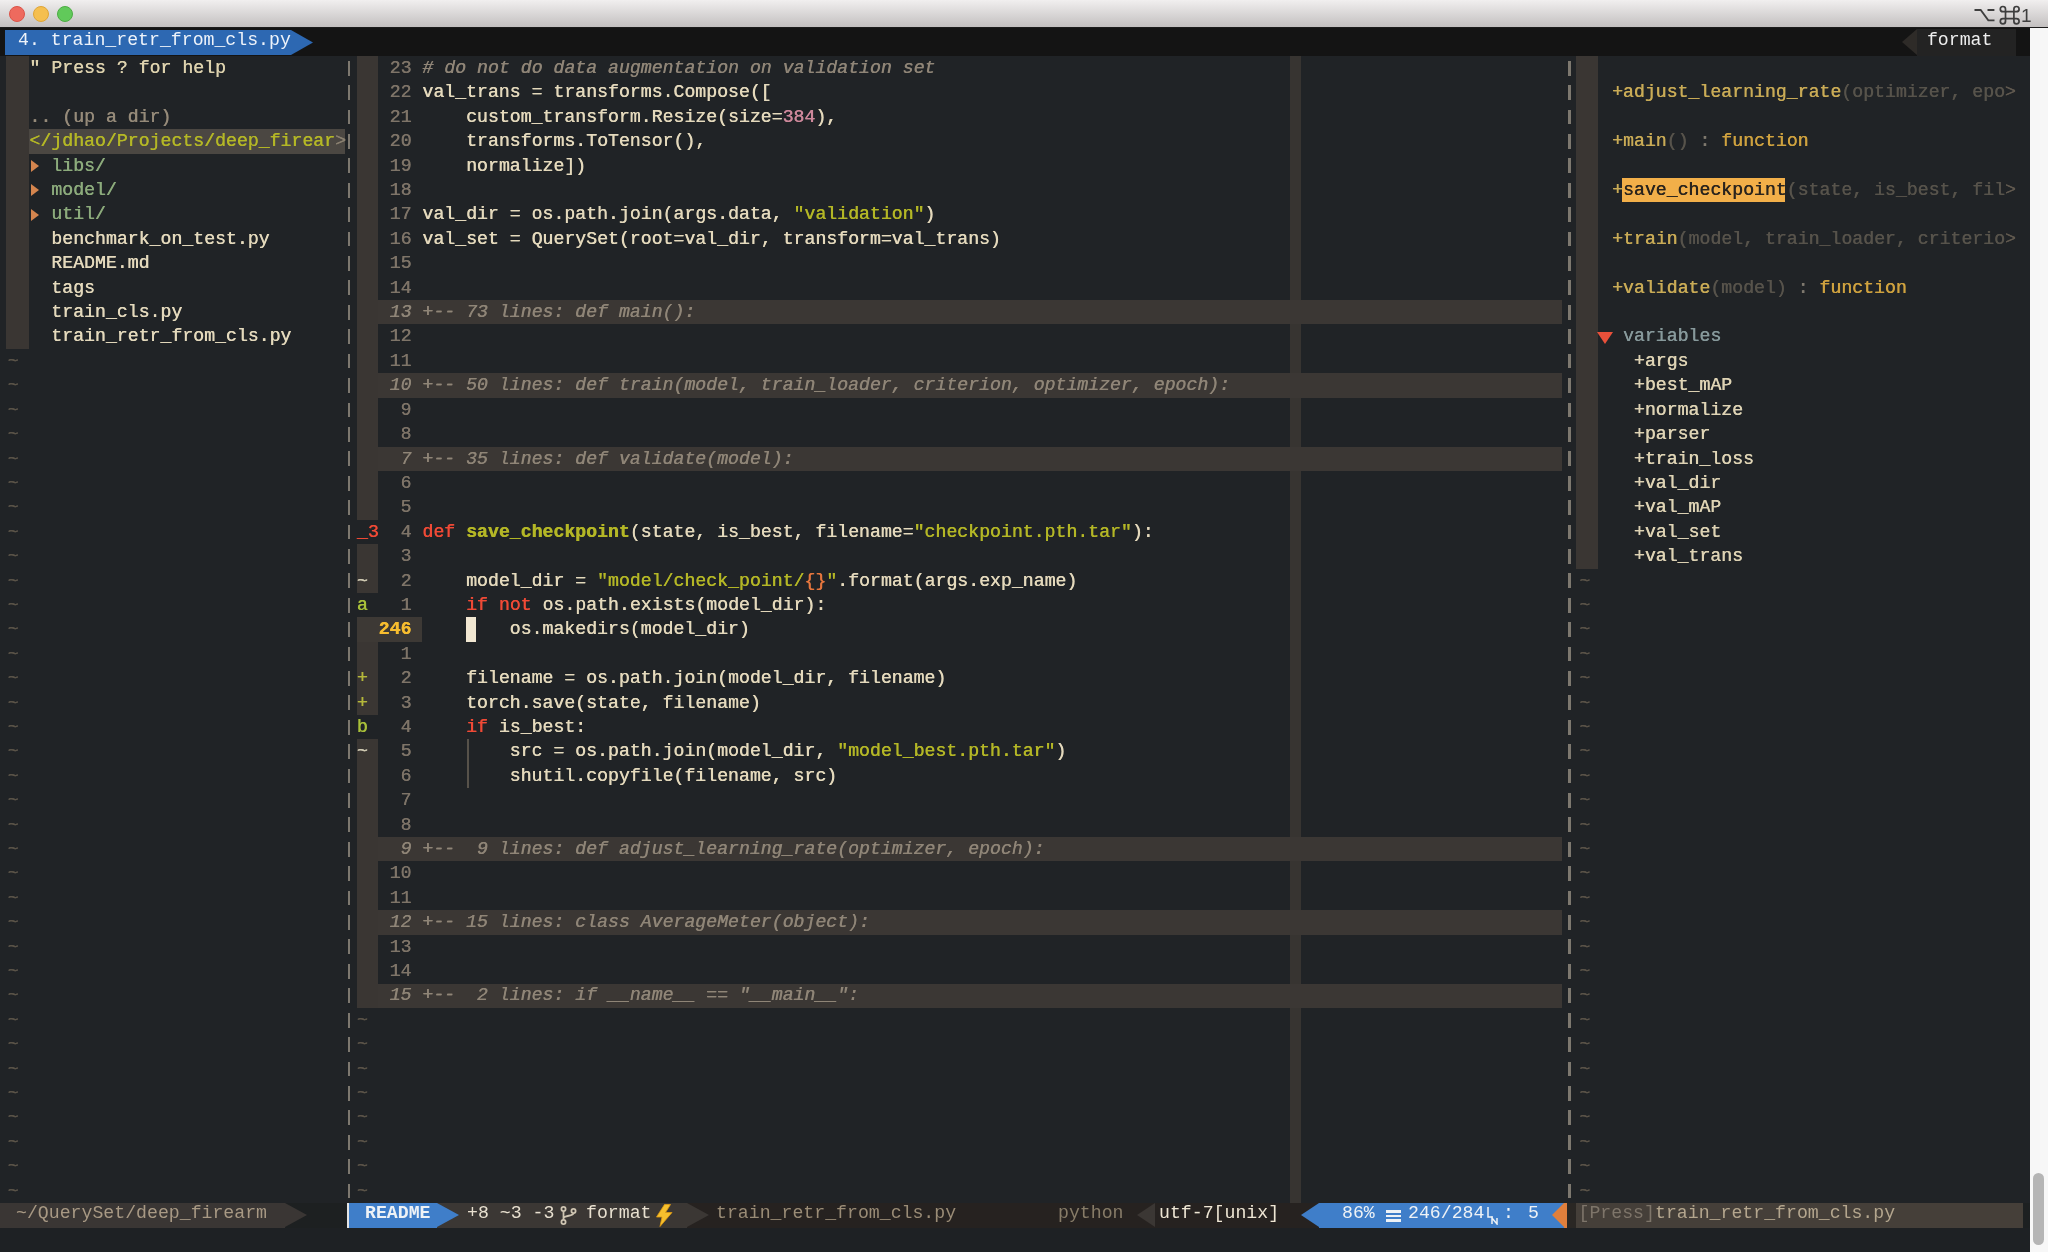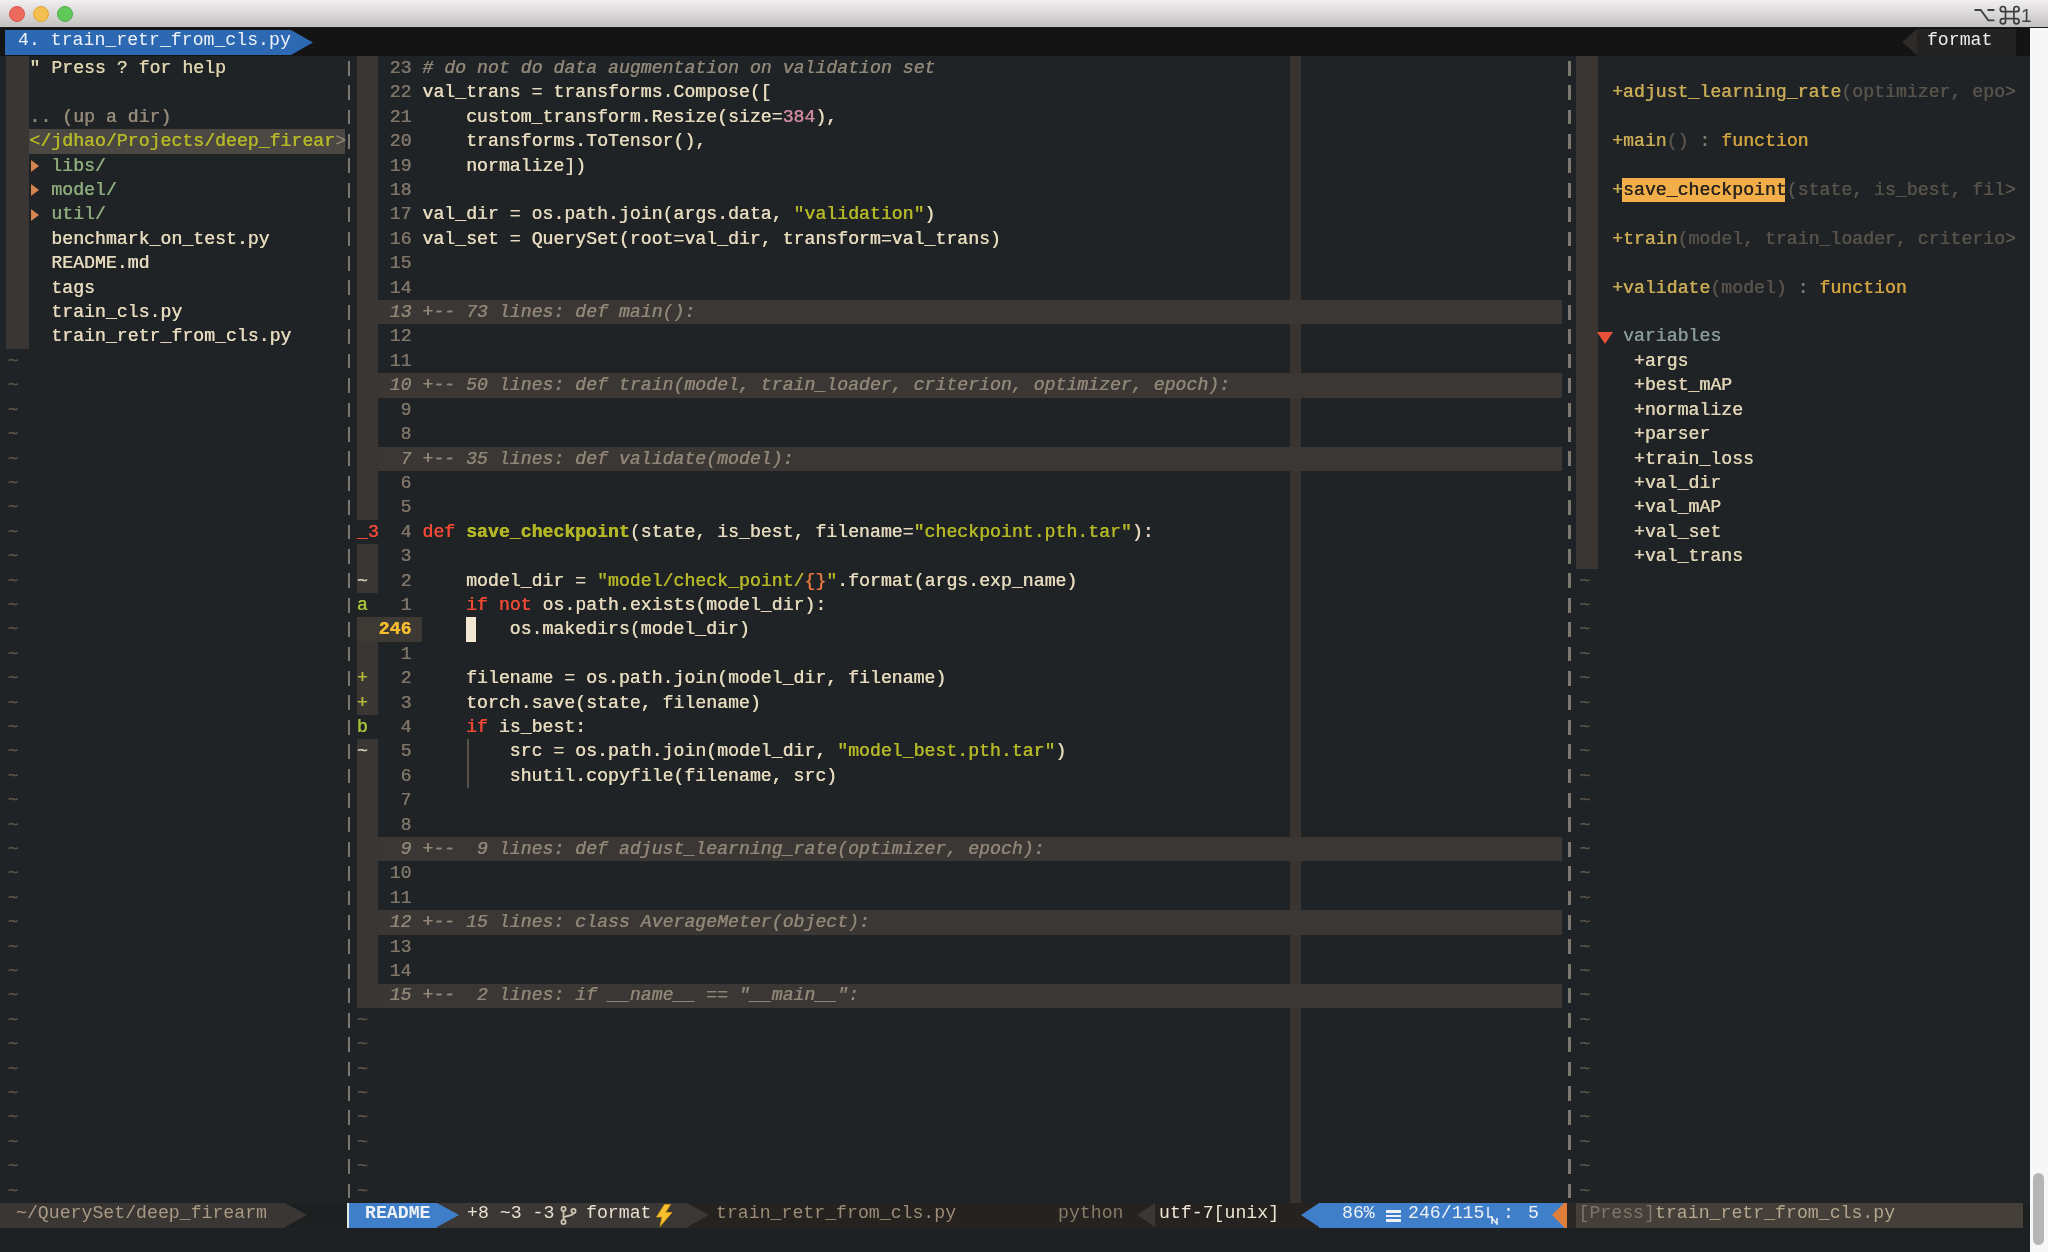--- a/index.html
+++ b/index.html
@@ -85,21 +85,21 @@
     <svg style="position:absolute;left:652px;top:1204.2px;" width="30" height="23" viewBox="0 0 30 23">
 <polygon points="12.5,0.5 4.5,13 10,13 8,22.5 20,8.5 13.5,8.5 18.5,0.5" fill="#f6c02e" stroke="#e09a10" stroke-width="0.8"></polygon>
 </svg>
     <div style="position:absolute;left:716px;top:1203.2px;height:24.408px;line-height:24.408px;font:18.2px 'Liberation Mono',monospace;color:#9a8c76;white-space:pre;">train_retr_from_cls.py</div>
     <div style="position:absolute;left:1058px;top:1203.2px;height:24.408px;line-height:24.408px;font:18.2px 'Liberation Mono',monospace;color:#877c68;white-space:pre;">python</div>
     <div style="position:absolute;left:1159px;top:1203.2px;height:24.408px;line-height:24.408px;font:18.2px 'Liberation Mono',monospace;color:#eee6d4;white-space:pre;">utf-7[unix]</div>
     <div style="position:absolute;left:1342px;top:1203.2px;height:24.408px;line-height:24.408px;font:18.2px 'Liberation Mono',monospace;color:#eef2f6;white-space:pre;">86%</div>
     <div style="position:absolute;left:1386.0px;top:1210.4px;width:15.0px;height:2.4px;background:#eef2f6;"></div>
     <div style="position:absolute;left:1386.0px;top:1214.8px;width:15.0px;height:2.4px;background:#eef2f6;"></div>
     <div style="position:absolute;left:1386.0px;top:1219.2px;width:15.0px;height:2.4px;background:#eef2f6;"></div>
-    <div style="position:absolute;left:1408px;top:1203.2px;height:24.408px;line-height:24.408px;font:18.2px 'Liberation Mono',monospace;color:#eef2f6;white-space:pre;">246/115</div>
+    <div style="position:absolute;left:1408px;top:1203.2px;height:24.408px;line-height:24.408px;font:18.2px 'Liberation Mono',monospace;color:#eef2f6;white-space:pre;">246/284</div>
     <svg style="position:absolute;left:1486px;top:1206.2px;" width="13" height="19" viewBox="0 0 13 19">
 <g stroke="#eef2f6" stroke-width="1.5" fill="none">
         <path d="M2 1 v10 h5"></path>
         <path d="M6 18 v-6 l5 6 v-6"></path>
       </g>
 </svg>
     <div style="position:absolute;left:1503px;top:1203.2px;height:24.408px;line-height:24.408px;font:18.2px 'Liberation Mono',monospace;color:#eef2f6;white-space:pre;">:</div>
     <div style="position:absolute;left:1528px;top:1203.2px;height:24.408px;line-height:24.408px;font:18.2px 'Liberation Mono',monospace;color:#eef2f6;white-space:pre;">5</div>
     <div style="position:absolute;left:1578.5px;top:1203.2px;height:24.408px;line-height:24.408px;font:18.2px 'Liberation Mono',monospace;color:#7e756a;white-space:pre;">[Press]</div>
     <div style="position:absolute;left:1655px;top:1203.2px;height:24.408px;line-height:24.408px;font:18.2px 'Liberation Mono',monospace;color:#b4a68e;white-space:pre;">train_retr_from_cls.py</div>

